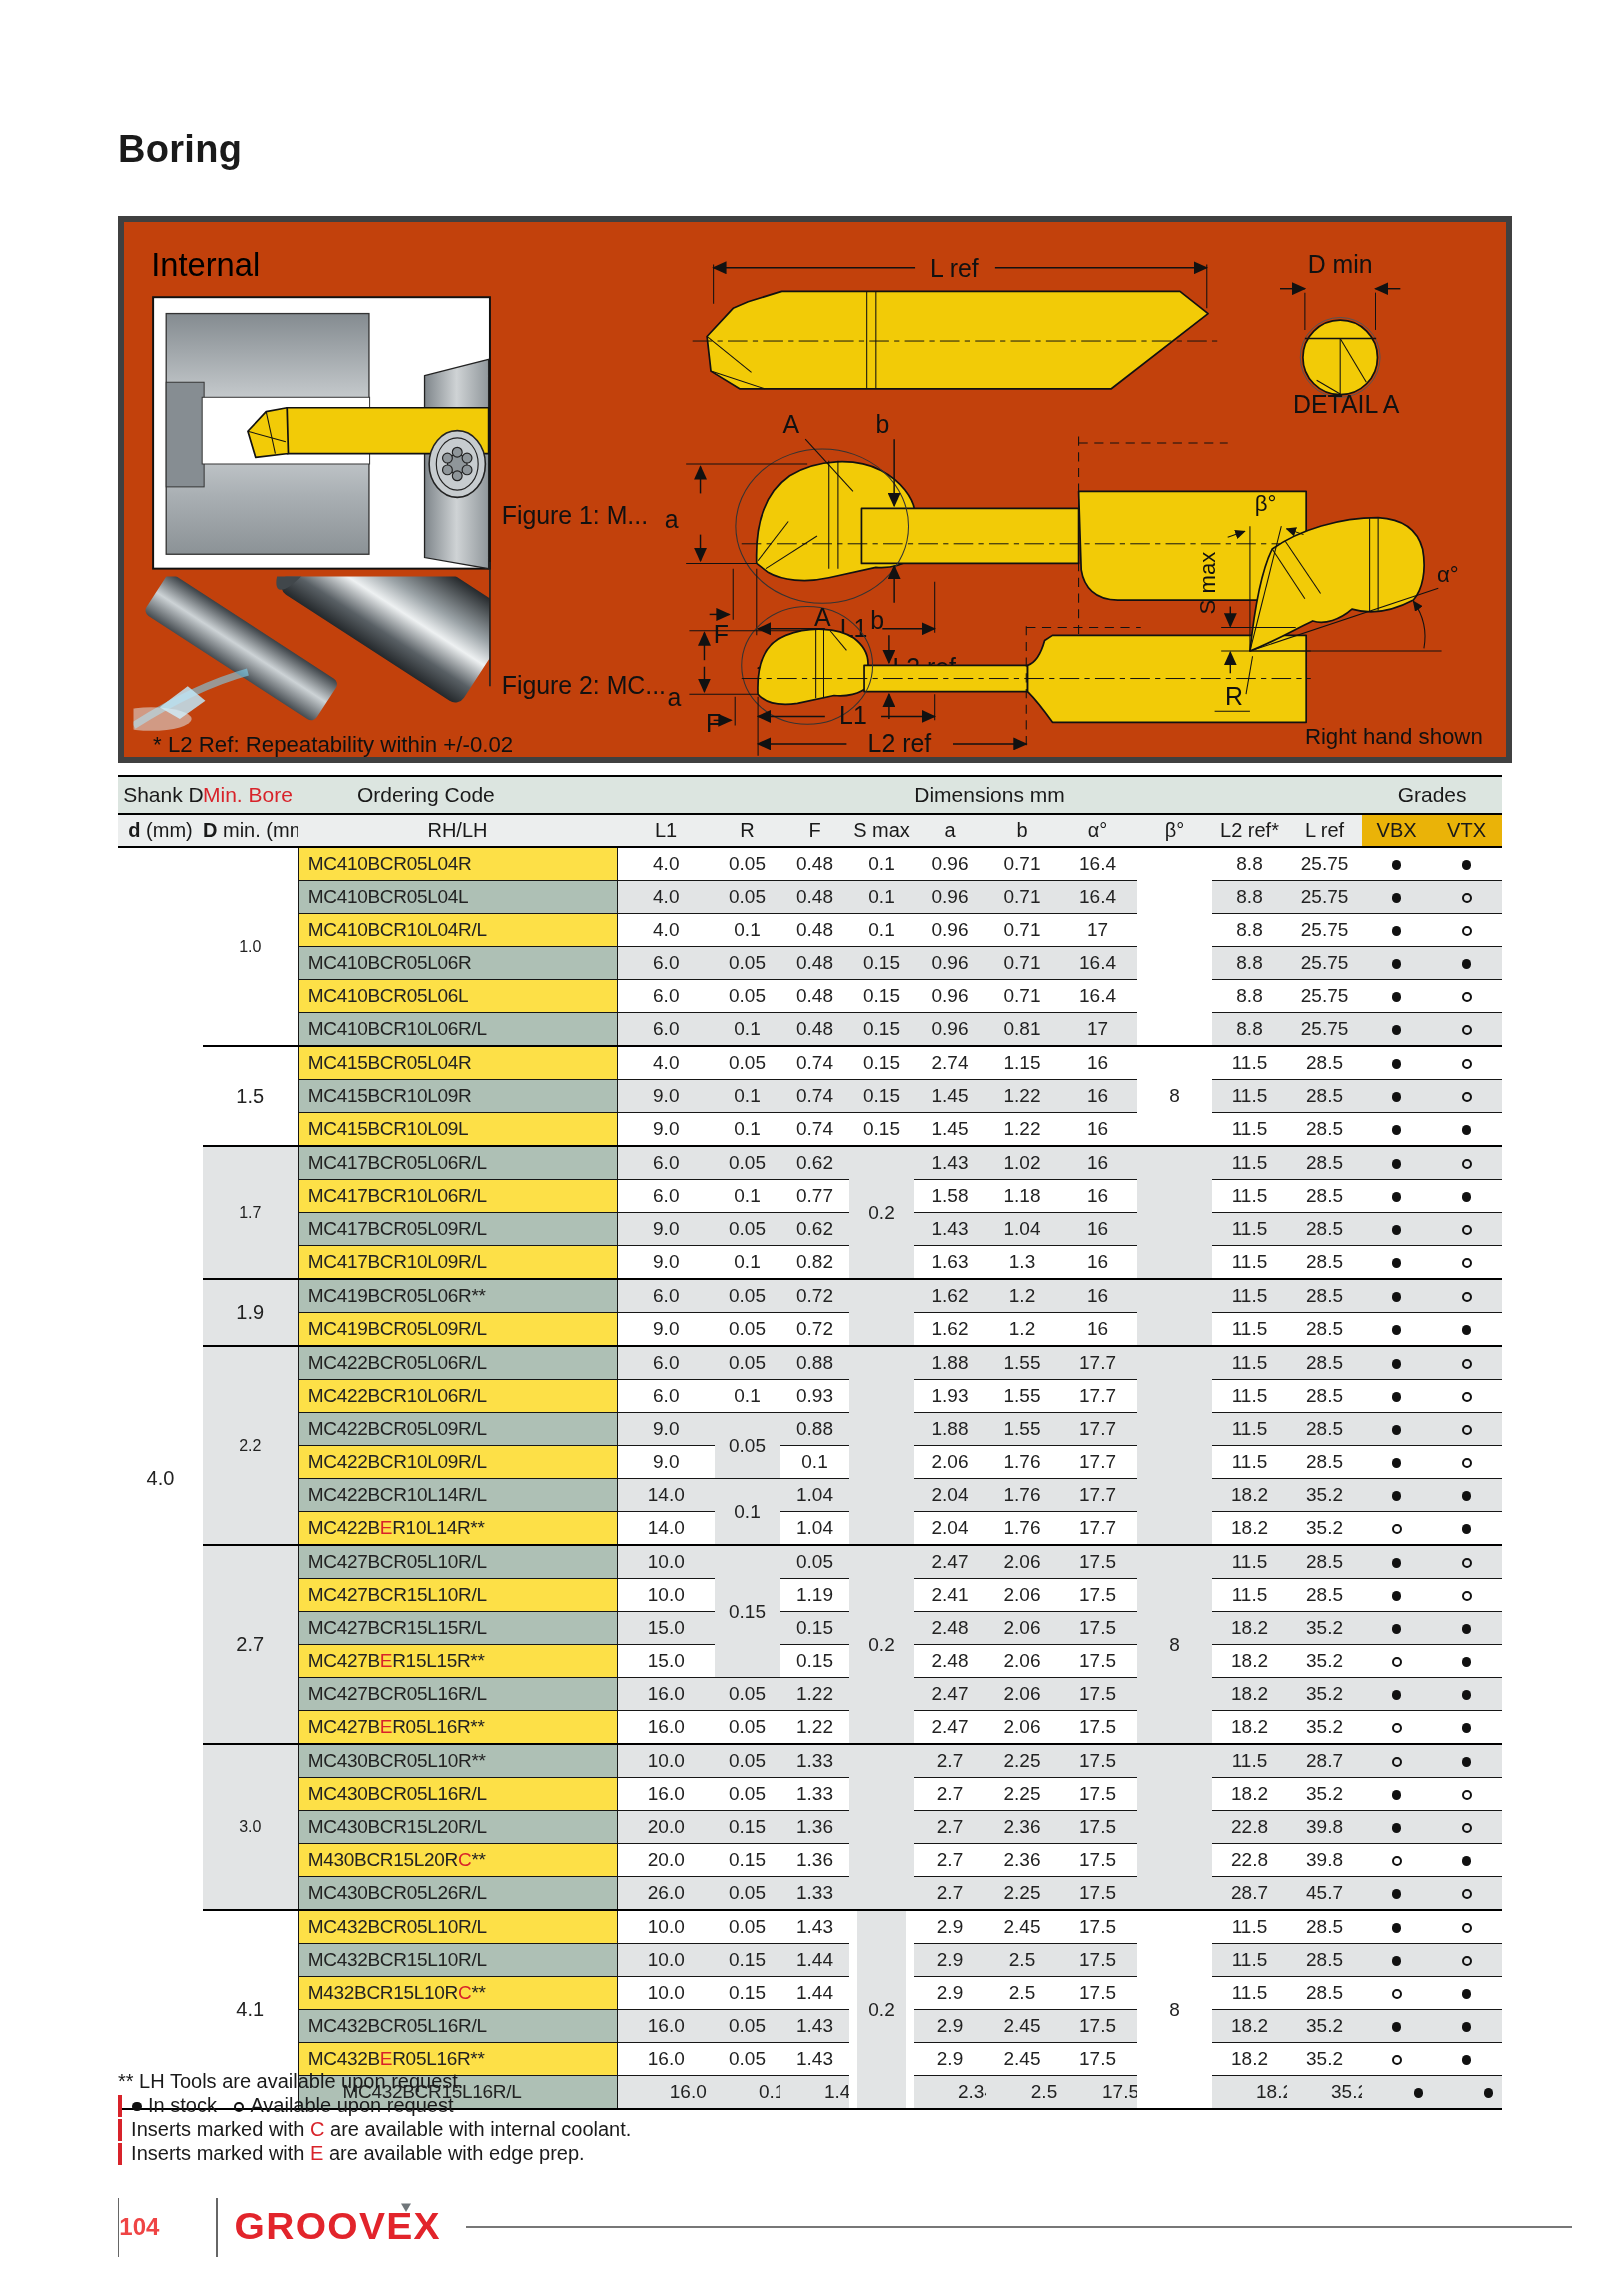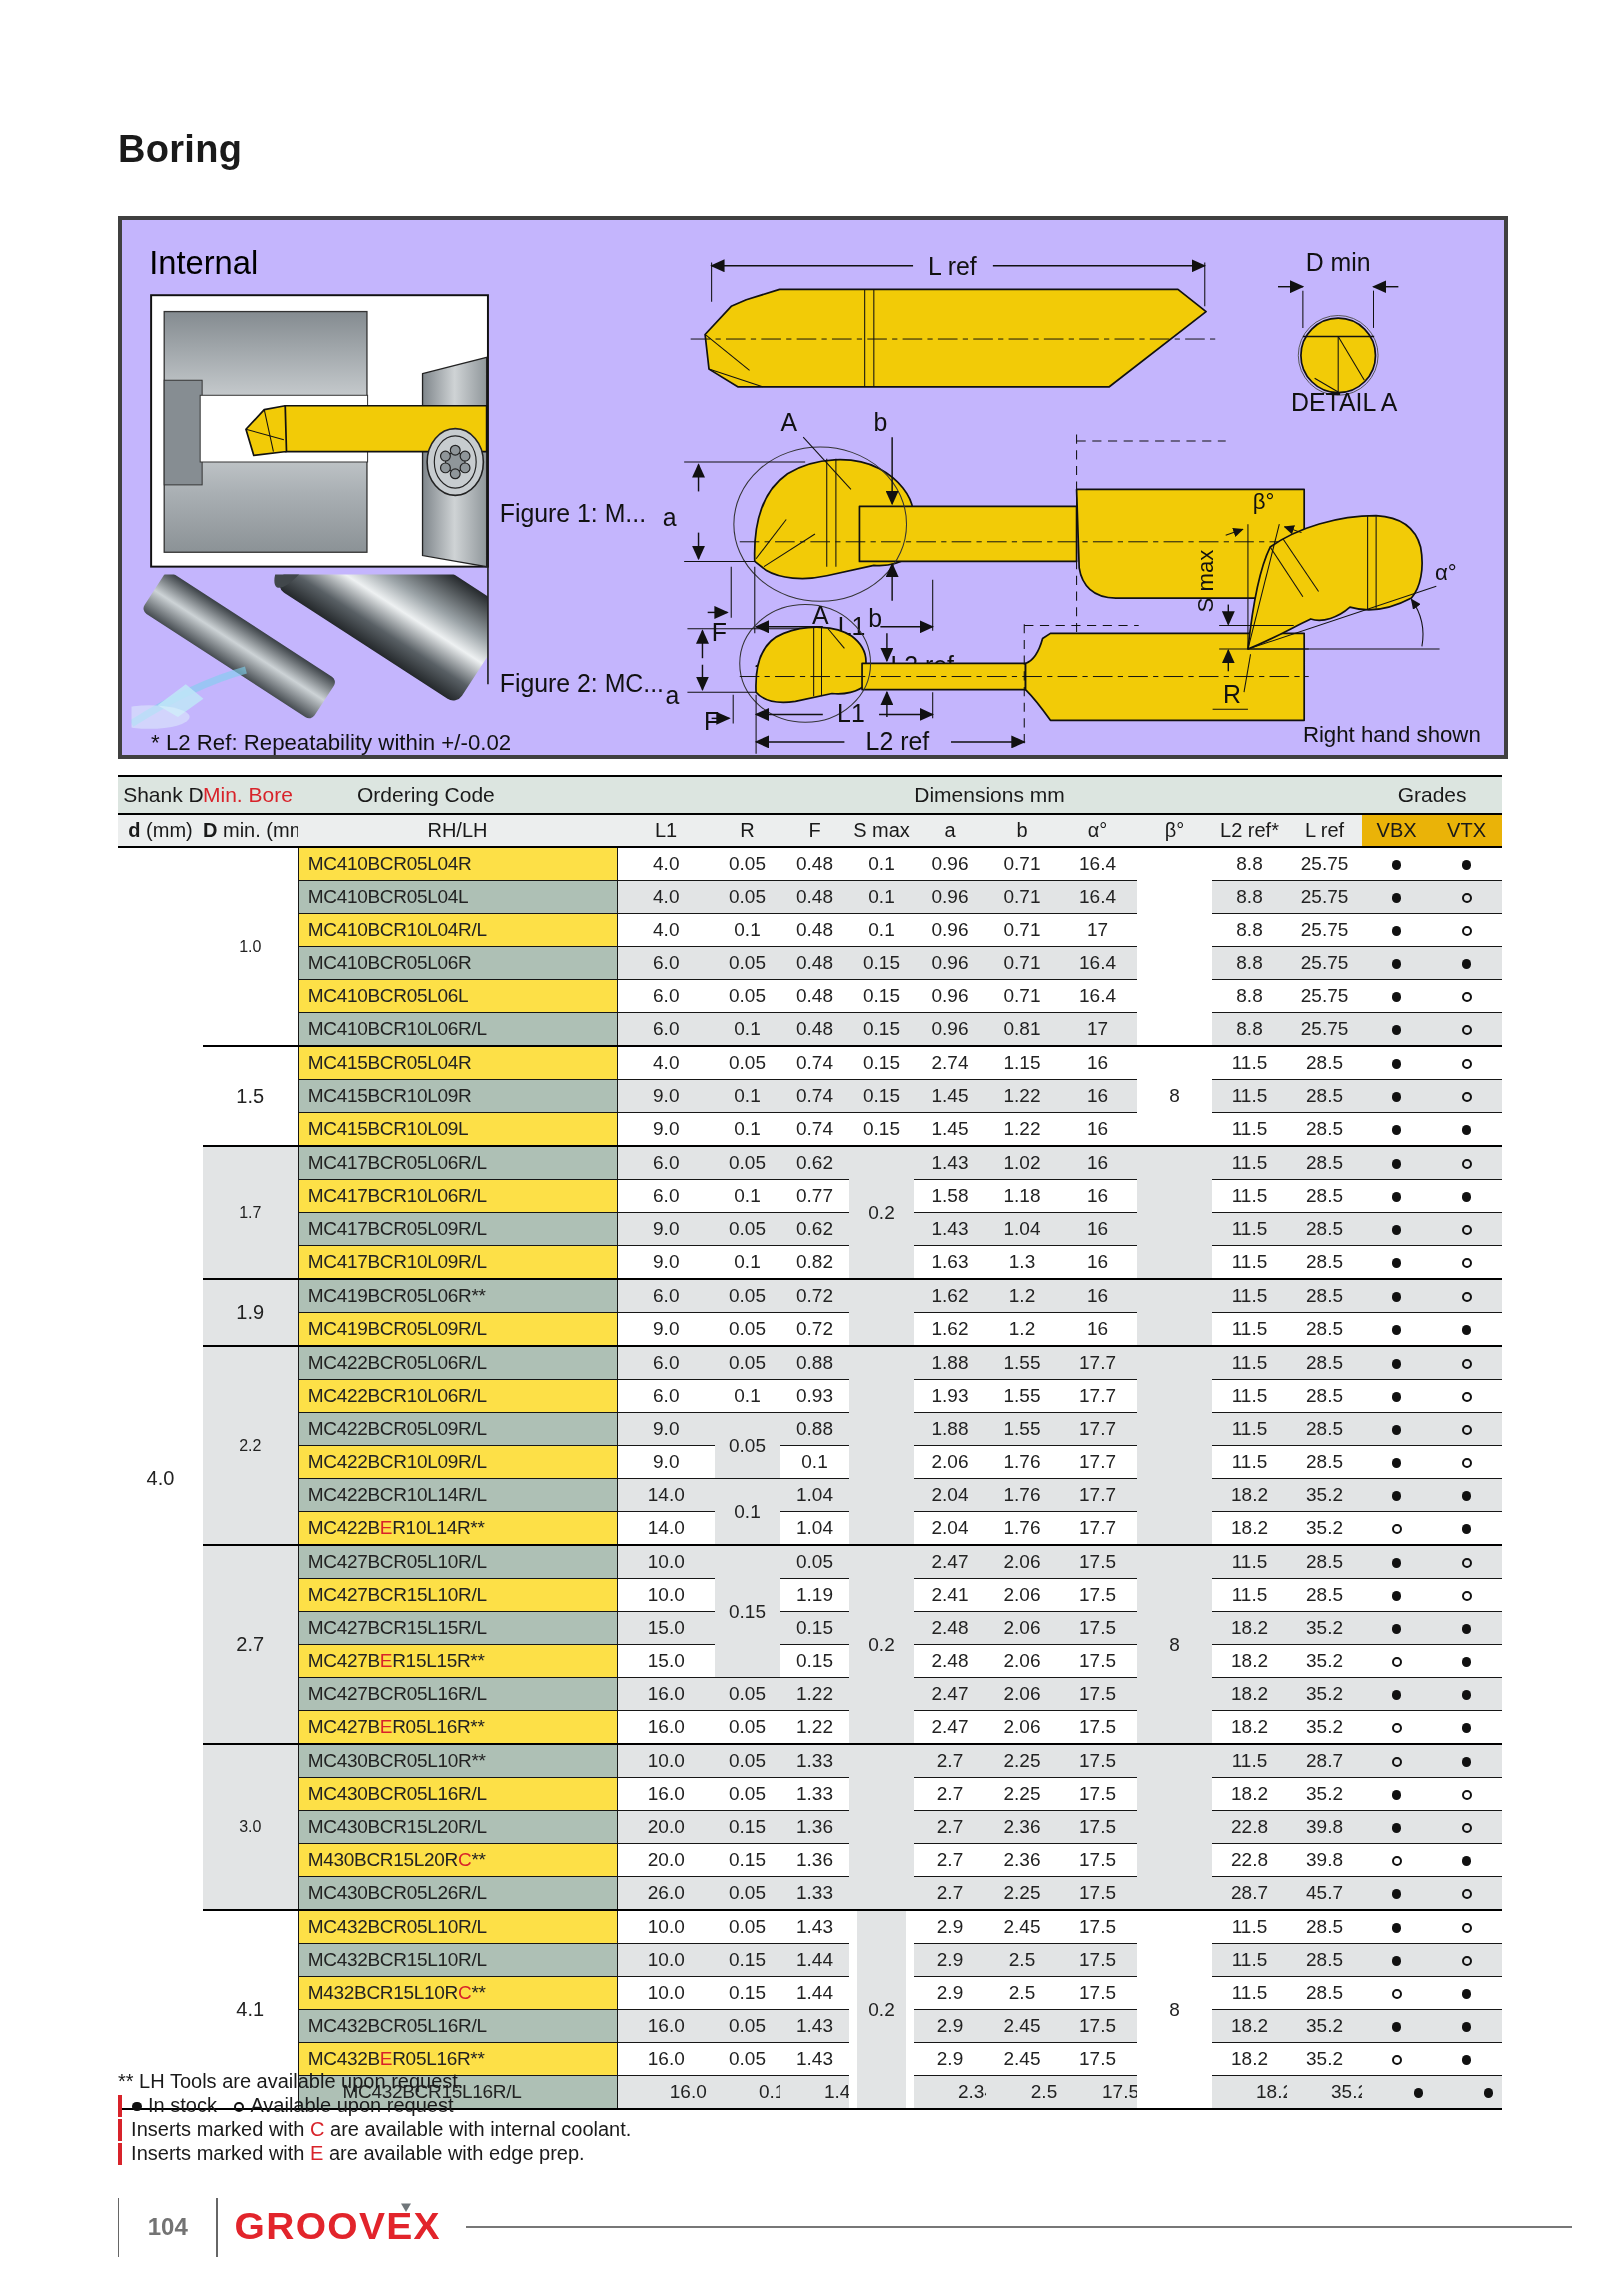--- a/index.html
+++ b/index.html
@@ -1,19 +1,19 @@
 <!DOCTYPE html>
 <html style="font-size:10.5px"><head>
 <meta charset="utf-8">
 <style>
   html,body{margin:0;padding:0;background:#fff;}
   #page{position:relative;width:1605px;height:2295px;background:#fff;overflow:hidden;
         font-family:"Liberation Sans",sans-serif;color:#1a1a1a;}
   .title{position:absolute;left:118px;top:128px;font-size:38px;font-weight:700;letter-spacing:0.3px;}
-  .figbox{position:absolute;left:118px;top:216px;width:1382px;height:535px;border:4px solid #404040;background:#c4b5fd;}
+  .figbox{position:absolute;left:118px;top:216px;width:1382px;height:535px;border:6px solid #404040;background:#c2410c;}
   .figbox svg{position:absolute;left:0;top:0;width:100%;height:100%;}
 
   
   .tblwrap{position:absolute;left:118px;top:775px;width:1384px;}
   table{border-collapse:collapse;table-layout:fixed;width:1384px;border-bottom:2.6px solid #000;}
   th,td{padding:0;white-space:nowrap;overflow:hidden;text-align:center;font-weight:400;}
   thead .h1 th{height:36px;background:#DCE5E0;font-size:21px;border-top:2.6px solid #000;border-bottom:2px solid #000;}
   thead .h1 th.shank{text-align:left;padding-left:5.2px;}
   thead .h1 th.minbore{text-align:left;color:#D8232A;}
   thead .h1 th.ocode{text-align:left;padding-left:59px;}
@@ -45,21 +45,21 @@
   .notes{position:absolute;left:118px;top:2069px;font-size:20px;color:#1a1a1a;}
   .notes .nline{height:24px;line-height:24px;margin-bottom:0;}
   .bar{display:inline-block;width:3.9px;height:21.6px;background:#D8232A;margin-right:9.2px;vertical-align:-4.6px;}
   .red{color:#D8232A;}
   .nd{display:inline-block;width:9.2px;height:9.2px;border-radius:50%;background:#111;vertical-align:middle;margin:0 6.5px 0 1.3px;}
   .no{display:inline-block;width:5.9px;height:5.9px;border-radius:50%;border:2px solid #111;vertical-align:middle;margin:0 6.5px 0 17px;}
 
   
   .footer{position:absolute;left:118px;top:2197px;width:1454px;height:60px;display:flex;align-items:center;}
   .vr{width:1.3px;height:59px;background:#666;}
-  .pagenum{width:97px;text-align:center;font-size:24px;font-weight:700;color:#737373;}
+  .pagenum{width:97px;font-size:24px;font-weight:700;color:#ef4444;}
   .logo{position:relative;margin-left:17px;font-size:39px;font-weight:900;color:#E2242B;
         letter-spacing:1.3px;transform:scaleY(.94);transform-origin:left center;}
   .tri{position:absolute;left:166px;top:-2.6px;width:0;height:0;border-left:5.9px solid transparent;
        border-right:5.9px solid transparent;border-top:9.8px solid #70767a;}
   .hr{flex:1;height:1.3px;background:#777;margin-left:25px;}
 
   
   .ylw{fill:#F2CB07;stroke:#111;stroke-width:2.6;stroke-linejoin:round;}
   .dl{stroke:#111;stroke-width:2.2;fill:none;}
   .ext{stroke:#111;stroke-width:1.6;fill:none;}

